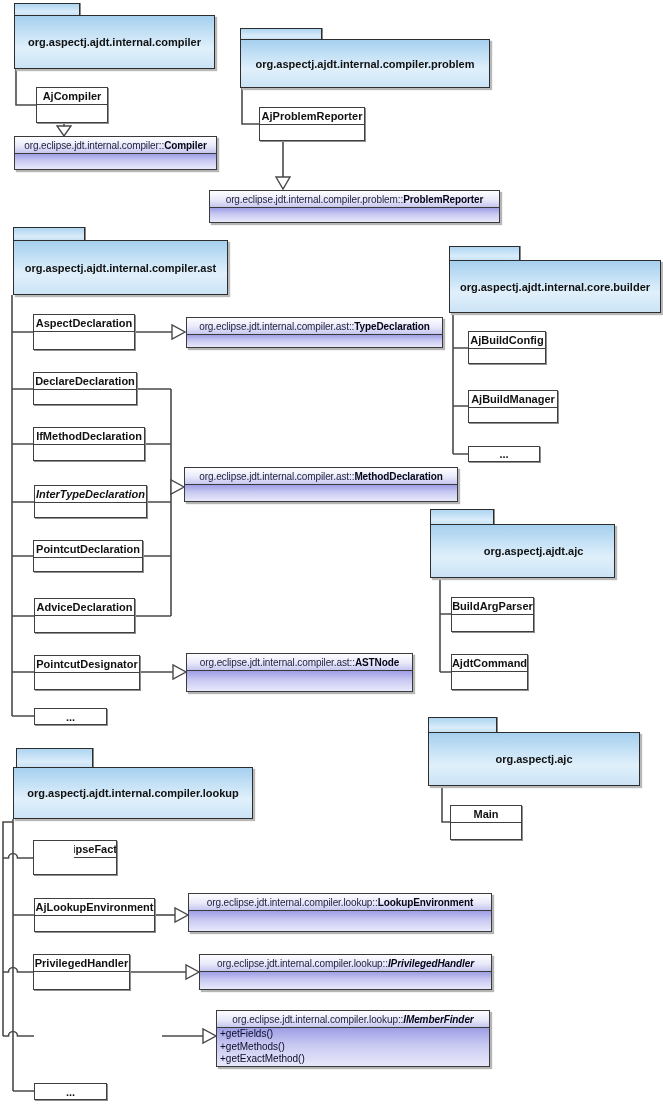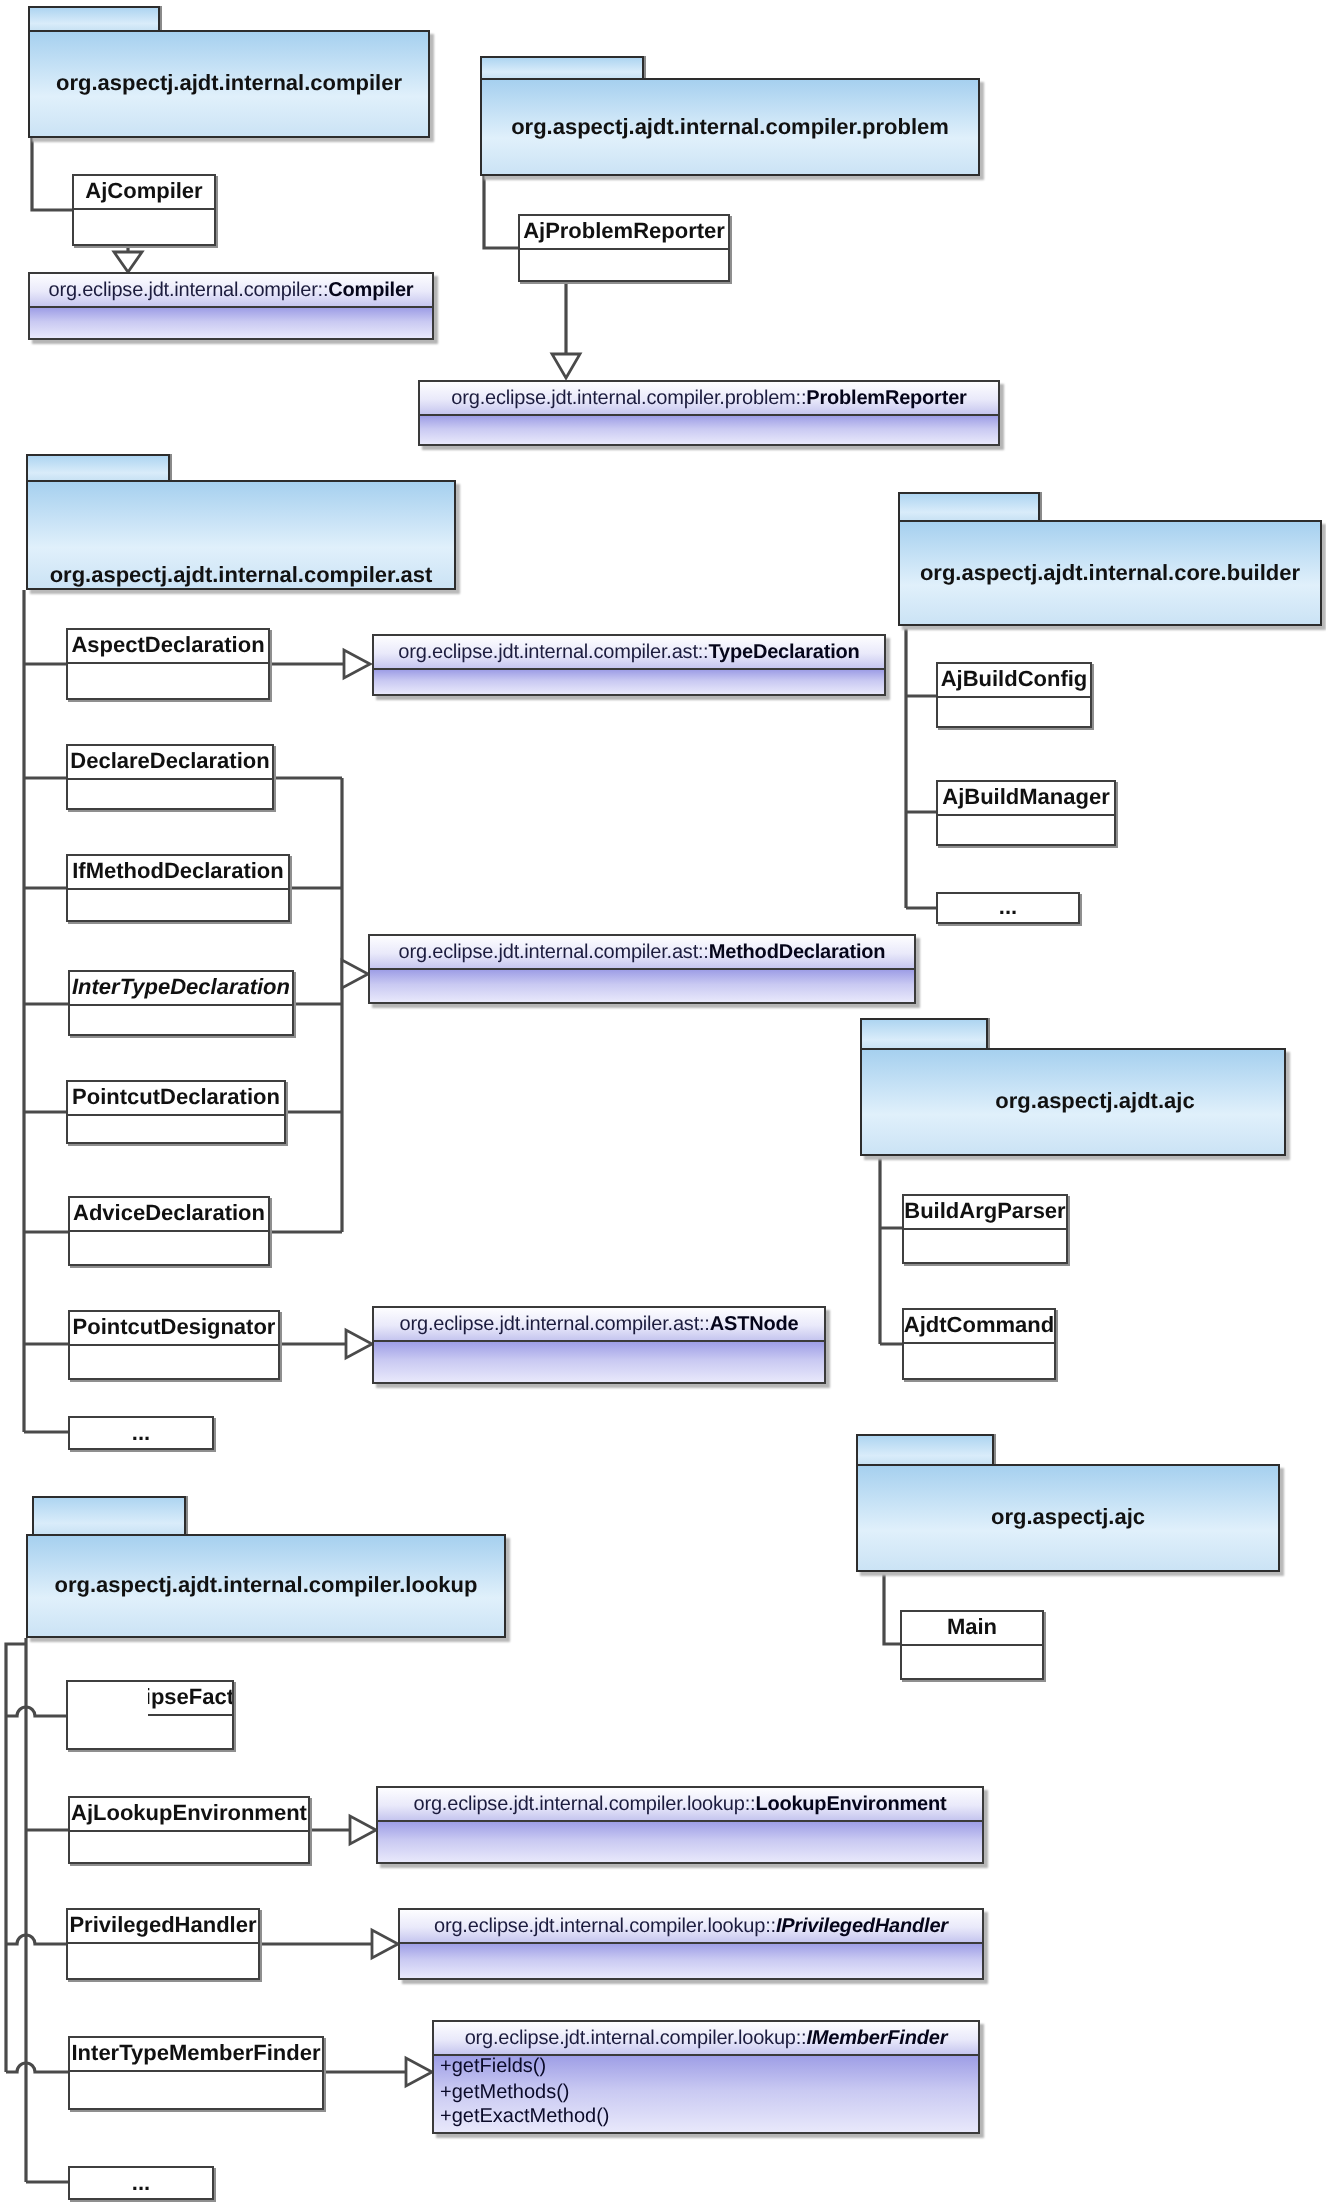--- a/index.html
+++ b/index.html
@@ -105,31 +105,31 @@
   <div class="pkg-body" style="left:14px;top:15px;width:201px;height:54px;">
     <span>org.aspectj.ajdt.internal.compiler</span>
   </div>
 
   <div class="pkg-tab" style="left:240px;top:28px;width:82px;height:11px;"></div>
   <div class="pkg-body" style="left:240px;top:39px;width:250px;height:49px;">
     <span>org.aspectj.ajdt.internal.compiler.problem</span>
   </div>
 
   <div class="pkg-tab" style="left:13px;top:227px;width:72px;height:13px;"></div>
-  <div class="pkg-body" style="left:13px;top:240px;width:215px;height:55px;align-items:flex-end;">
+  <div class="pkg-body" style="left:13px;top:240px;width:215px;height:55px;">
     <span>org.aspectj.ajdt.internal.compiler.ast</span>
   </div>
 
   <div class="pkg-tab" style="left:449px;top:246px;width:71px;height:14px;"></div>
   <div class="pkg-body" style="left:449px;top:260px;width:212px;height:53px;">
     <span>org.aspectj.ajdt.internal.core.builder</span>
   </div>
 
   <div class="pkg-tab" style="left:430px;top:509px;width:64px;height:15px;"></div>
-  <div class="pkg-body" style="left:430px;top:524px;width:213px;height:54px;padding-left:22px;">
+  <div class="pkg-body" style="left:430px;top:524px;width:185px;height:54px;padding-left:22px;">
     <span>org.aspectj.ajdt.ajc</span>
   </div>
 
   <div class="pkg-tab" style="left:428px;top:717px;width:69px;height:15px;"></div>
   <div class="pkg-body" style="left:428px;top:732px;width:212px;height:54px;">
     <span>org.aspectj.ajc</span>
   </div>
 
   <div class="pkg-tab" style="left:16px;top:748px;width:77px;height:19px;"></div>
   <div class="pkg-body" style="left:13px;top:767px;width:240px;height:52px;">
@@ -260,26 +260,20 @@
       <div class="e"></div>
   </div>
 
   <div class="cls" style="left:33px;top:954px;width:97px;height:36px;">
     <div class="t">
         <span>PrivilegedHandler</span>
       </div>
       <div class="e"></div>
   </div>
 
-  <div class="cls" style="left:34px;top:1018px;width:128px;height:37px;">
-    <div class="t">
-        <span>InterTypeMemberFinder</span>
-      </div>
-      <div class="e"></div>
-  </div>
 
   <div class="cls single" style="left:34px;top:1083px;width:73px;height:17px;">
     <div class="t">
         <span>...</span>
       </div>
   </div>
 
   <div class="ext" style="left:14px;top:136px;width:203px;height:34px;">
     <div class="et">
       <span>org.eclipse.jdt.internal.compiler::</span>

